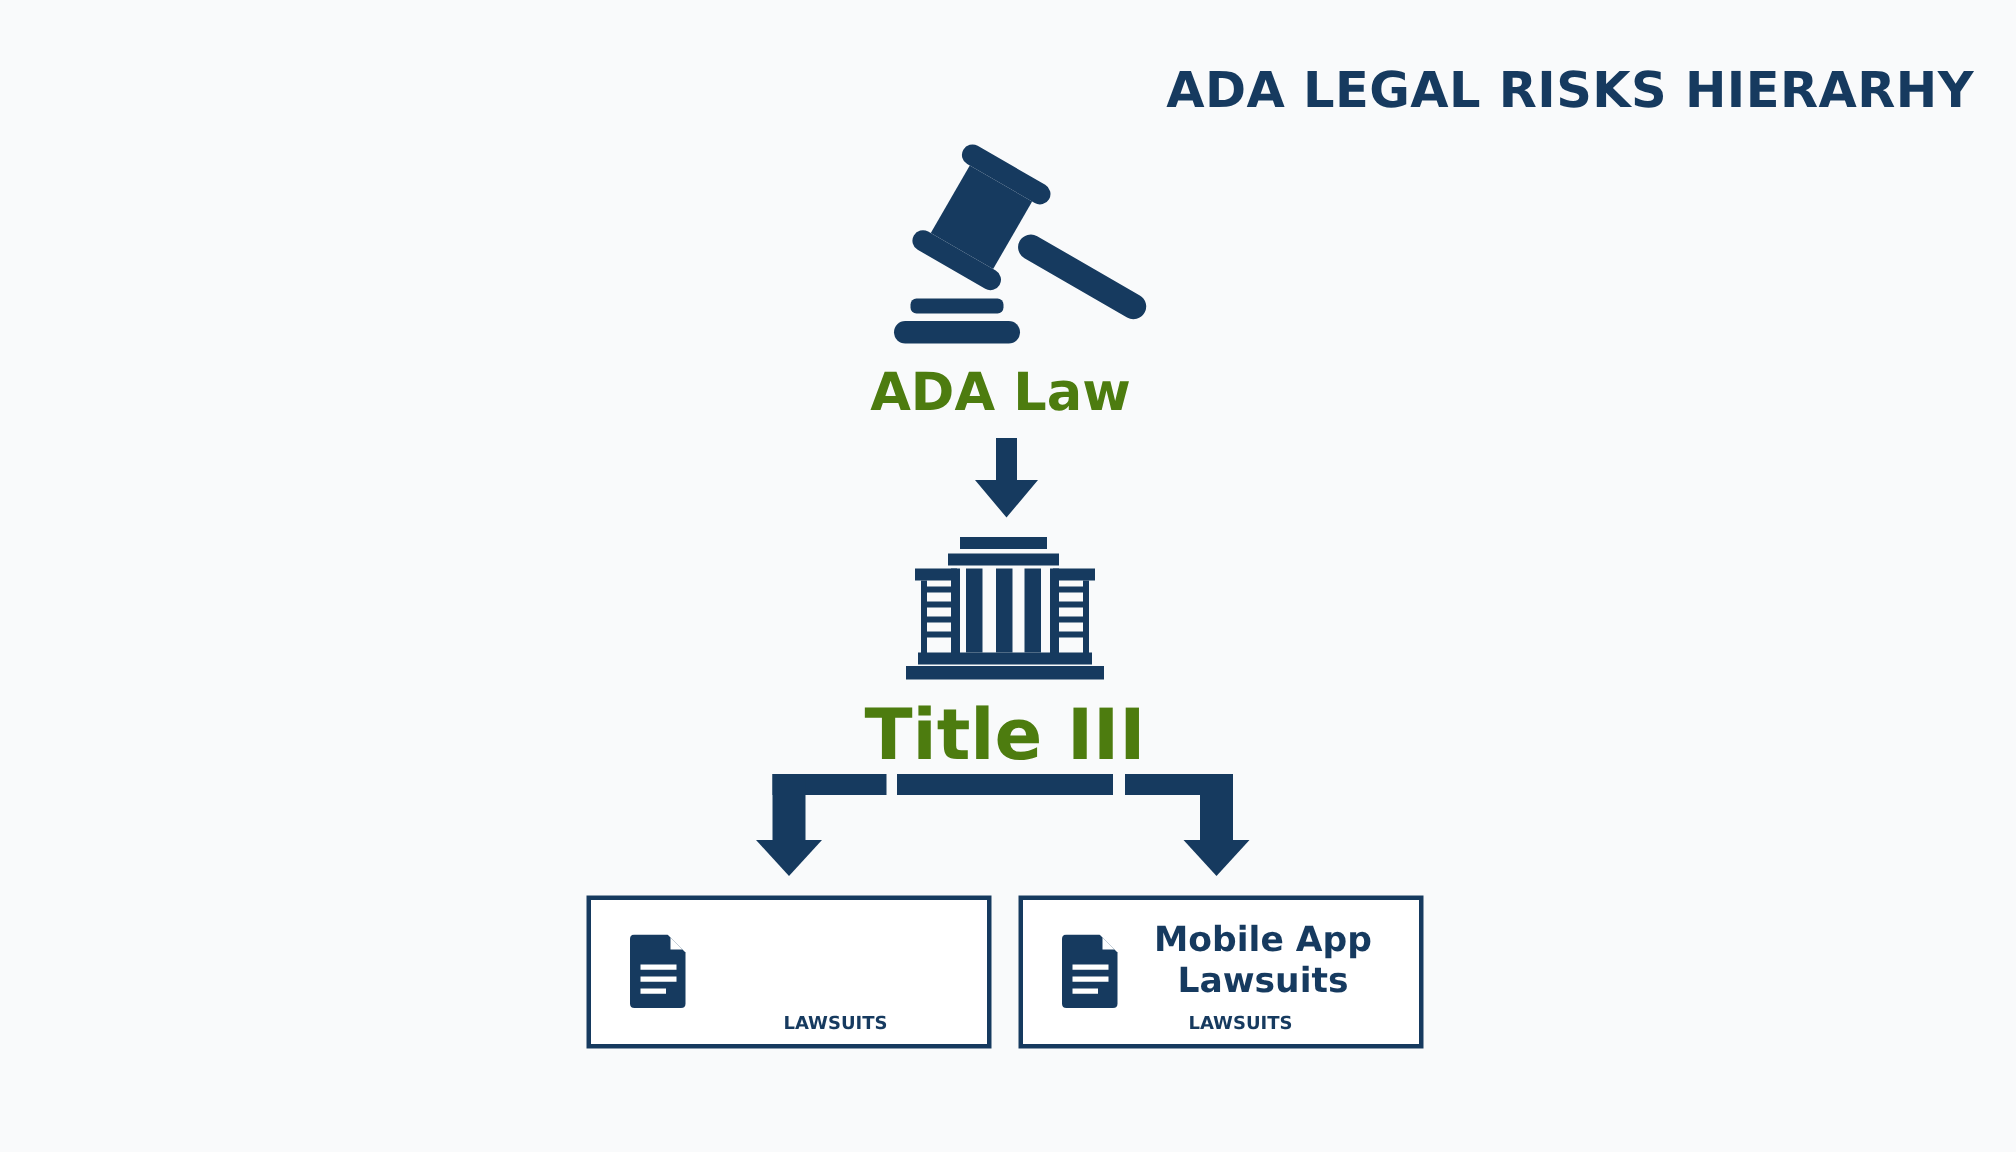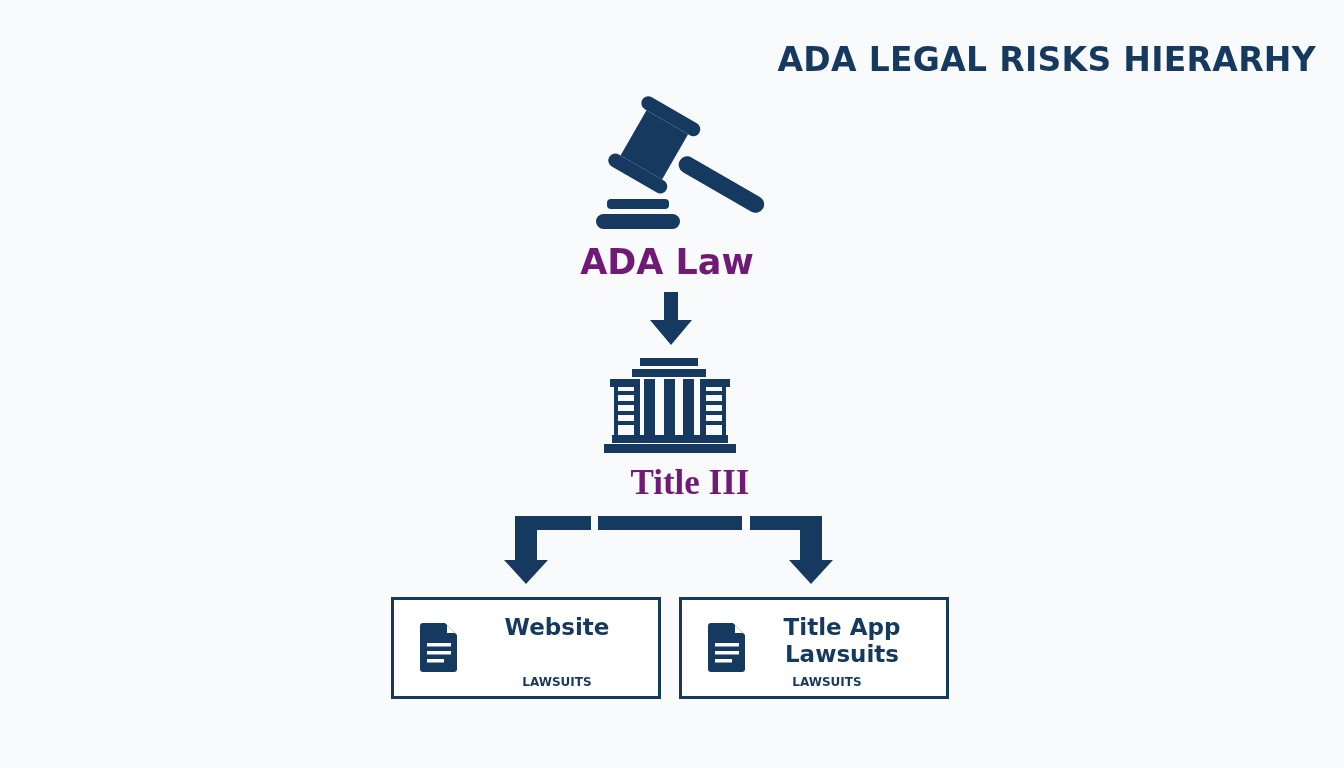--- a/index.html
+++ b/index.html
@@ -10,24 +10,24 @@
     font-family: "DejaVu Sans", "Liberation Sans", sans-serif;
     color: #163a5f;
   }
   .abs { position: absolute; }
   .title {
     left: 0; width: 1316px; top: 40px; text-align: right;
     font-size: 33px; font-weight: bold; letter-spacing: 0.3px;
     color: #163a5f;
   }
   .node-label {
-    text-align: center; font-weight: bold; color: #701a75;
+    text-align: center; font-weight: bold; color: #4d7c0f;
   }
   .ada-law { left: 567px; width: 200px; top: 242px; font-size: 35px; }
-  .title-iii { left: 590px; width: 200px; top: 463px; font-size: 35px; font-family: Liberation Serif, serif; }
+  .title-iii { left: 570px; width: 200px; top: 463px; font-size: 47px; }
   svg { position: absolute; }
   .box {
     position: absolute;
     border: 3px solid #163a5f;
     background: #ffffff;
     box-sizing: border-box;
   }
   .box-left { left: 391px; top: 597px; width: 270px; height: 102px; }
   .box-right { left: 679px; top: 597px; width: 270px; height: 102px; }
   .box-text {
@@ -116,31 +116,30 @@
 
 <div class="box box-left">
   <svg class="doc-icon" style="left:25px; top:23px;" width="40" height="50" viewBox="0 0 40 50">
     <path fill="#163a5f" d="M4,0 H26 L38,12 V46 Q38,49 35,49 H4 Q1,49 1,46 V3 Q1,0 4,0 Z"></path>
     <polygon fill="#ffffff" points="28,2 36,10 28,10"></polygon>
     <rect x="8" y="20" width="24" height="3.5" fill="#ffffff"></rect>
     <rect x="8" y="28" width="24" height="3.5" fill="#ffffff"></rect>
     <rect x="8" y="36" width="17" height="3.5" fill="#ffffff"></rect>
   </svg>
   <div class="box-text box-main" style="left:78px; width:170px; top:14px;">
-    <div>Website</div>
   </div>
   <div class="box-text box-sub" style="left:78px; width:170px; top:75px;">LAWSUITS</div>
 </div>
 
 <div class="box box-right">
   <svg class="doc-icon" style="left:25px; top:23px;" width="40" height="50" viewBox="0 0 40 50">
     <path fill="#163a5f" d="M4,0 H26 L38,12 V46 Q38,49 35,49 H4 Q1,49 1,46 V3 Q1,0 4,0 Z"></path>
     <polygon fill="#ffffff" points="28,2 36,10 28,10"></polygon>
     <rect x="8" y="20" width="24" height="3.5" fill="#ffffff"></rect>
     <rect x="8" y="28" width="24" height="3.5" fill="#ffffff"></rect>
     <rect x="8" y="36" width="17" height="3.5" fill="#ffffff"></rect>
   </svg>
   <div class="box-text box-main" style="left:75px; width:170px; top:14px;">
-    <div>Title App</div>
+    <div>Mobile App</div>
     <div>Lawsuits</div>
   </div>
   <div class="box-text box-sub" style="left:60px; width:170px; top:75px;">LAWSUITS</div>
 </div>
 
 </body></html>

